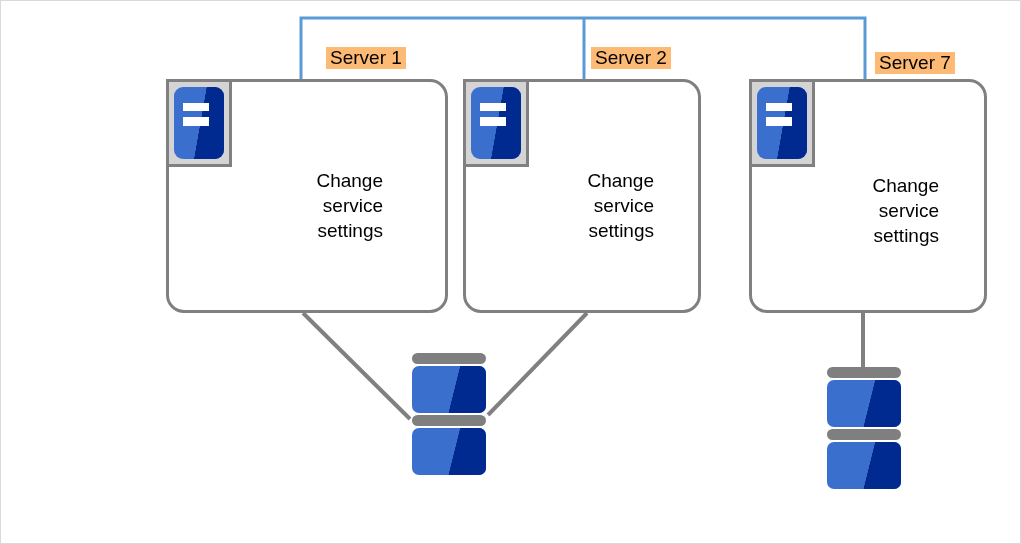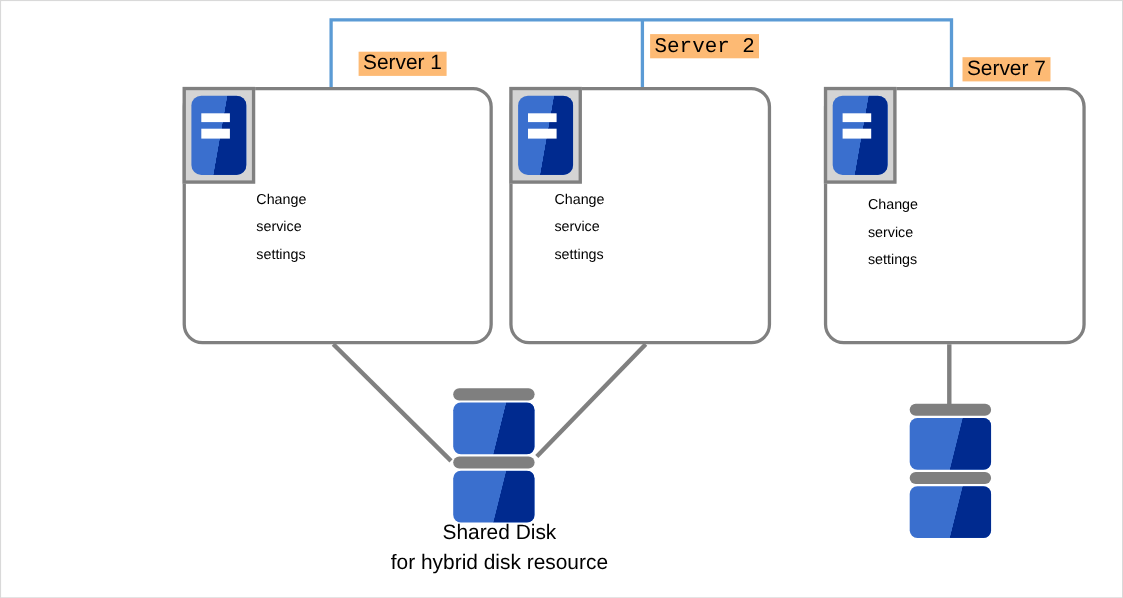--- a/index.html
+++ b/index.html
@@ -69,22 +69,22 @@
     width: 52%;
     height: 12%;
     background: #ffffff;
   }
   .server-icon .bar.b1 { top: 22%; }
   .server-icon .bar.b2 { top: 42%; }
 
   
   .box-text {
     position: absolute;
-    text-align: left;
-    font-size: 13px;
+    text-align: right;
+    font-size: 19px;
     line-height: 25px;
     color: #000000;
     white-space: pre-line;
   }
 
   
   .server-title {
     position: absolute;
     font-size: 19px;
     line-height: 22px;
@@ -176,21 +176,21 @@
       <div class="shade"></div>
       <div class="bar b1"></div>
       <div class="bar b2"></div>
     </div>
   </div>
 
   <div class="box-text" style="left:503px; top:167px; width:150px;">Change
 service
 settings</div>
 
-  <div class="server-title" style="left:590px; top:30px;font-family:Liberation Mono, monospace;">Server 2</div>
+  <div class="server-title" style="left:590px; top:46px;">Server 2</div>
 
   <div class="server-box" style="left:748px; top:78px; width:238px; height:234px;"></div>
 
   <div class="server-icon" style="left:748px; top:78px;">
     <div class="chassis">
       <div class="shade"></div>
       <div class="bar b1"></div>
       <div class="bar b2"></div>
     </div>
   </div>
@@ -205,22 +205,20 @@
     <div class="platter-bar"></div>
     <div class="platter">
       <div class="shade"></div>
     </div>
     <div class="platter-bar"></div>
     <div class="platter">
       <div class="shade"></div>
     </div>
   </div>
 
-  <div class="disk-caption" style="left:308px; top:470px; width:290px;">Shared Disk
-for hybrid disk resource</div>
 
   <div class="disk-icon" style="left:826px; top:366px;">
     <div class="platter-bar"></div>
     <div class="platter">
       <div class="shade"></div>
     </div>
     <div class="platter-bar"></div>
     <div class="platter">
       <div class="shade"></div>
     </div>

